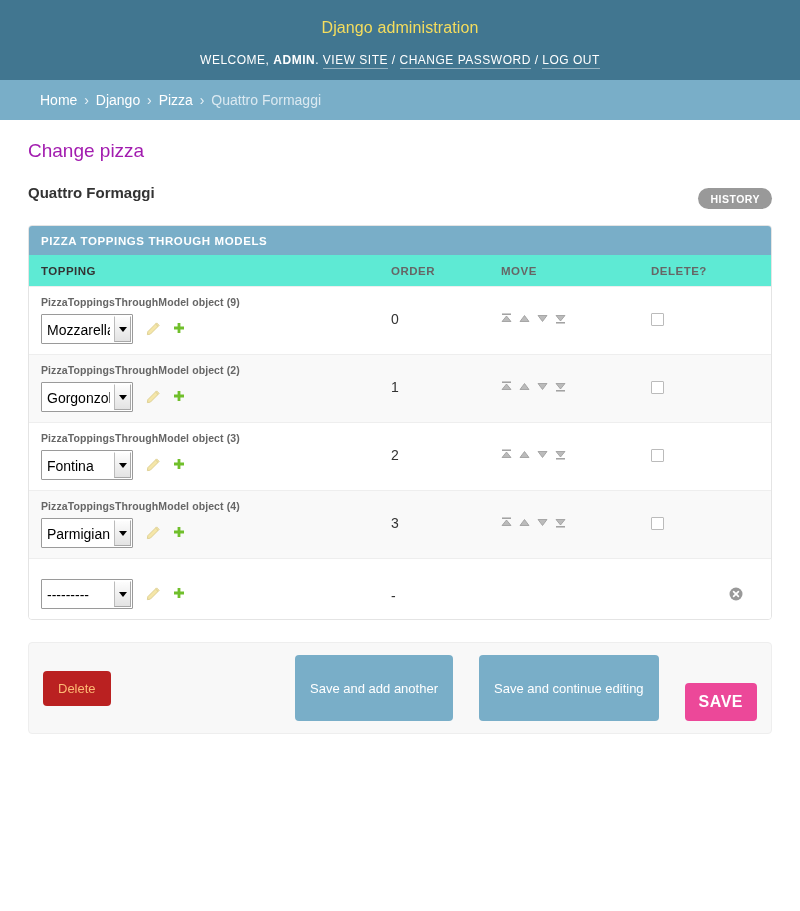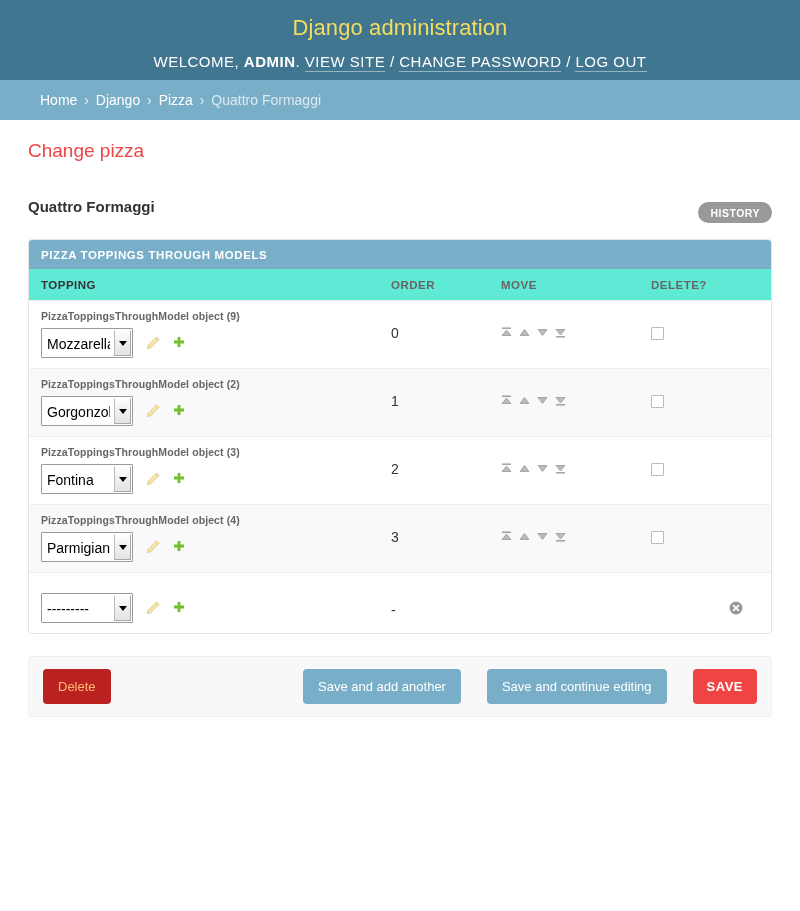--- a/index.html
+++ b/index.html
@@ -15,29 +15,29 @@
 
   
   #header {
     background: #417690;
     color: #ffc;
     padding: 14px 40px 12px;
     text-align: center;
     height: 80px;
   }
   #site-name {
-    font-size: 22px;
+    font-size: 16px;
     font-weight: 400;
     color: #f5dd5d;
     margin: 0;
     line-height: 28px;
     letter-spacing: .1px;
   }
   #user-tools {
-    font-size: 15px;
+    font-size: 12px;
     letter-spacing: .5px;
     text-transform: uppercase;
     margin-top: 11px;
     color: #ffffff;
     font-weight: 400;
   }
   #user-tools strong { font-weight: bold; color:#fff; }
   #user-tools a {
     color: #fff;
     text-decoration: none;
@@ -76,22 +76,22 @@
     letter-spacing: .5px;
     text-transform: uppercase;
     font-weight: bold;
     padding: 5px 12px 4px;
     border-radius: 15px;
     text-decoration: none;
   }
   h1 {
     font-size: 19px;
     font-weight: 400;
-    color: #ef4444;
-    margin: 0 0 36px 0;
+    color: #a21caf;
+    margin: 0 0 22px 0;
     line-height: 22px;
   }
   h2.inline-title {
     font-size: 15px;
     font-weight: bold;
     color: #333;
     margin: 0 0 20px 0;
   }
 
   
@@ -270,26 +270,27 @@
     border: none;
     border-radius: 4px;
     font-family: "Liberation Sans", sans-serif;
     font-size: 13px;
     padding: 10px 15px;
     color: #fff;
     background: #79aec8;
     cursor: pointer;
   }
   .submit-right button.default {
-    background: #ef4444;
+    background: #ec4899;
     font-weight: bold;
-    font-size: 13px;
+    font-size: 16px;
     letter-spacing: .5px;
     text-transform: uppercase;
     padding: 10px 14px;
+    margin-top: 28px;
   }
 </style>
 </head>
 <body>
 
 <div id="header">
   <h1 id="site-name">Django administration</h1>
   <div id="user-tools">
     <span>Welcome,</span>
     <strong>ADMIN</strong><span>.</span>

